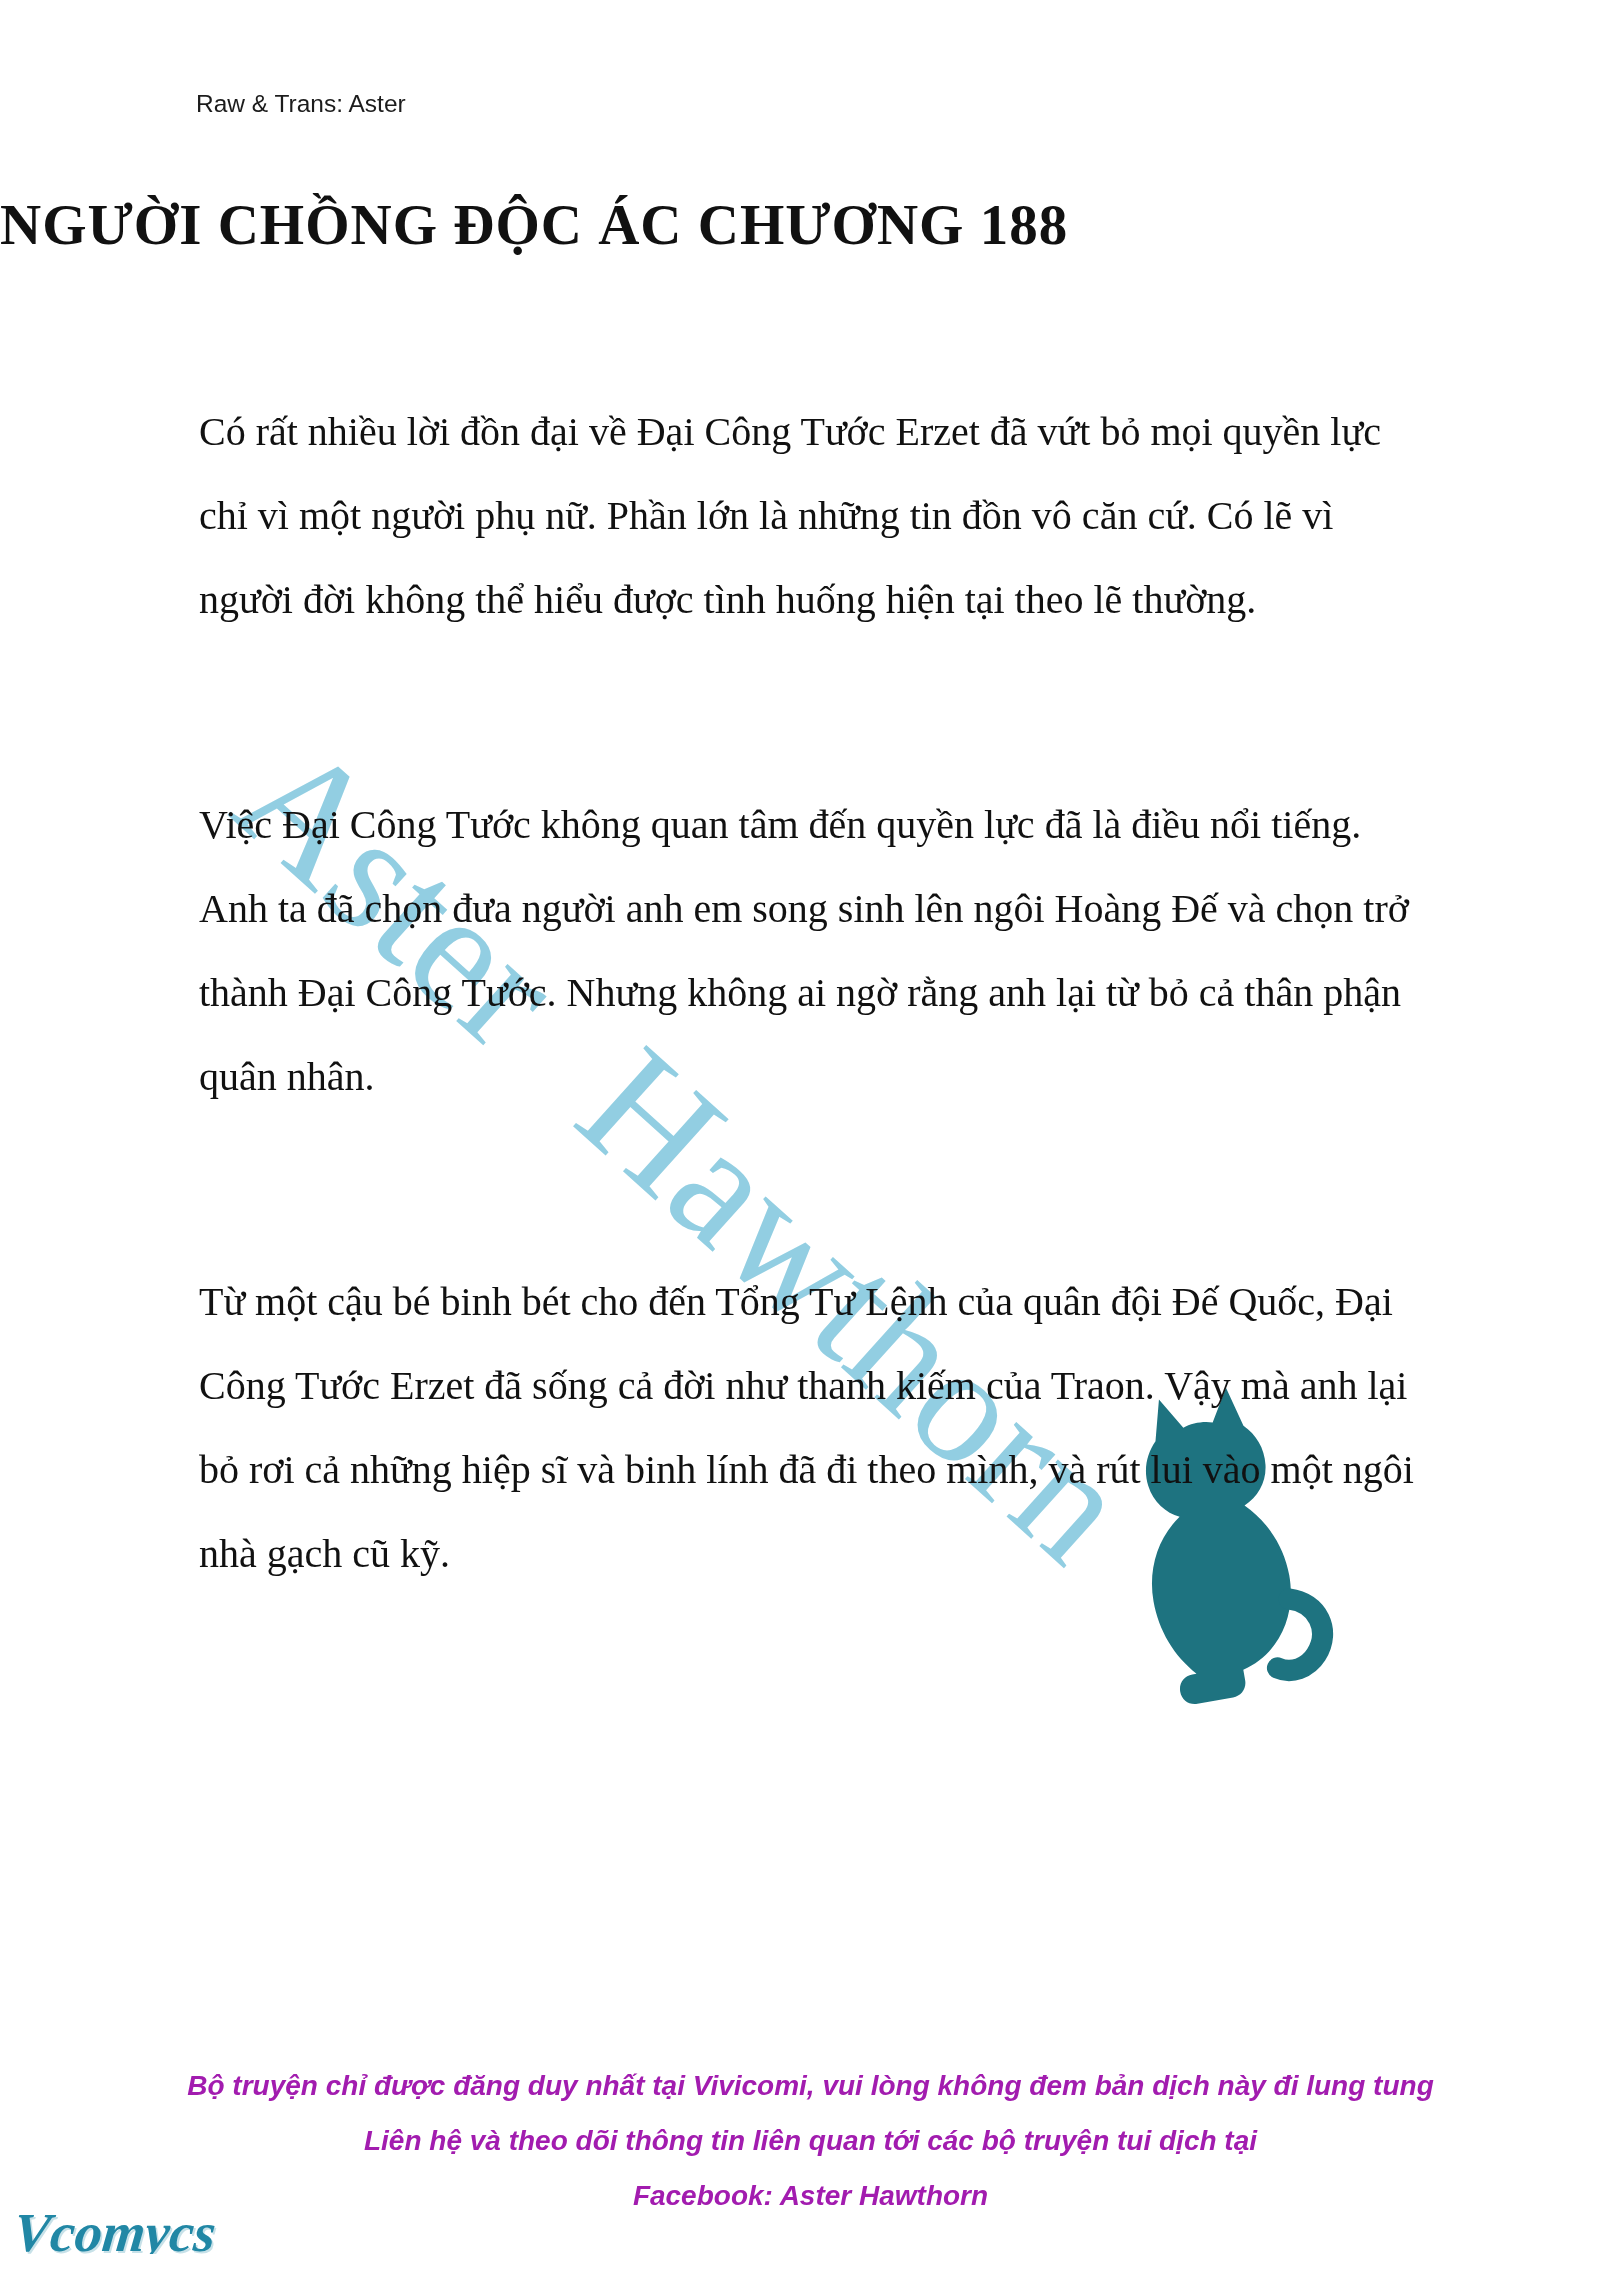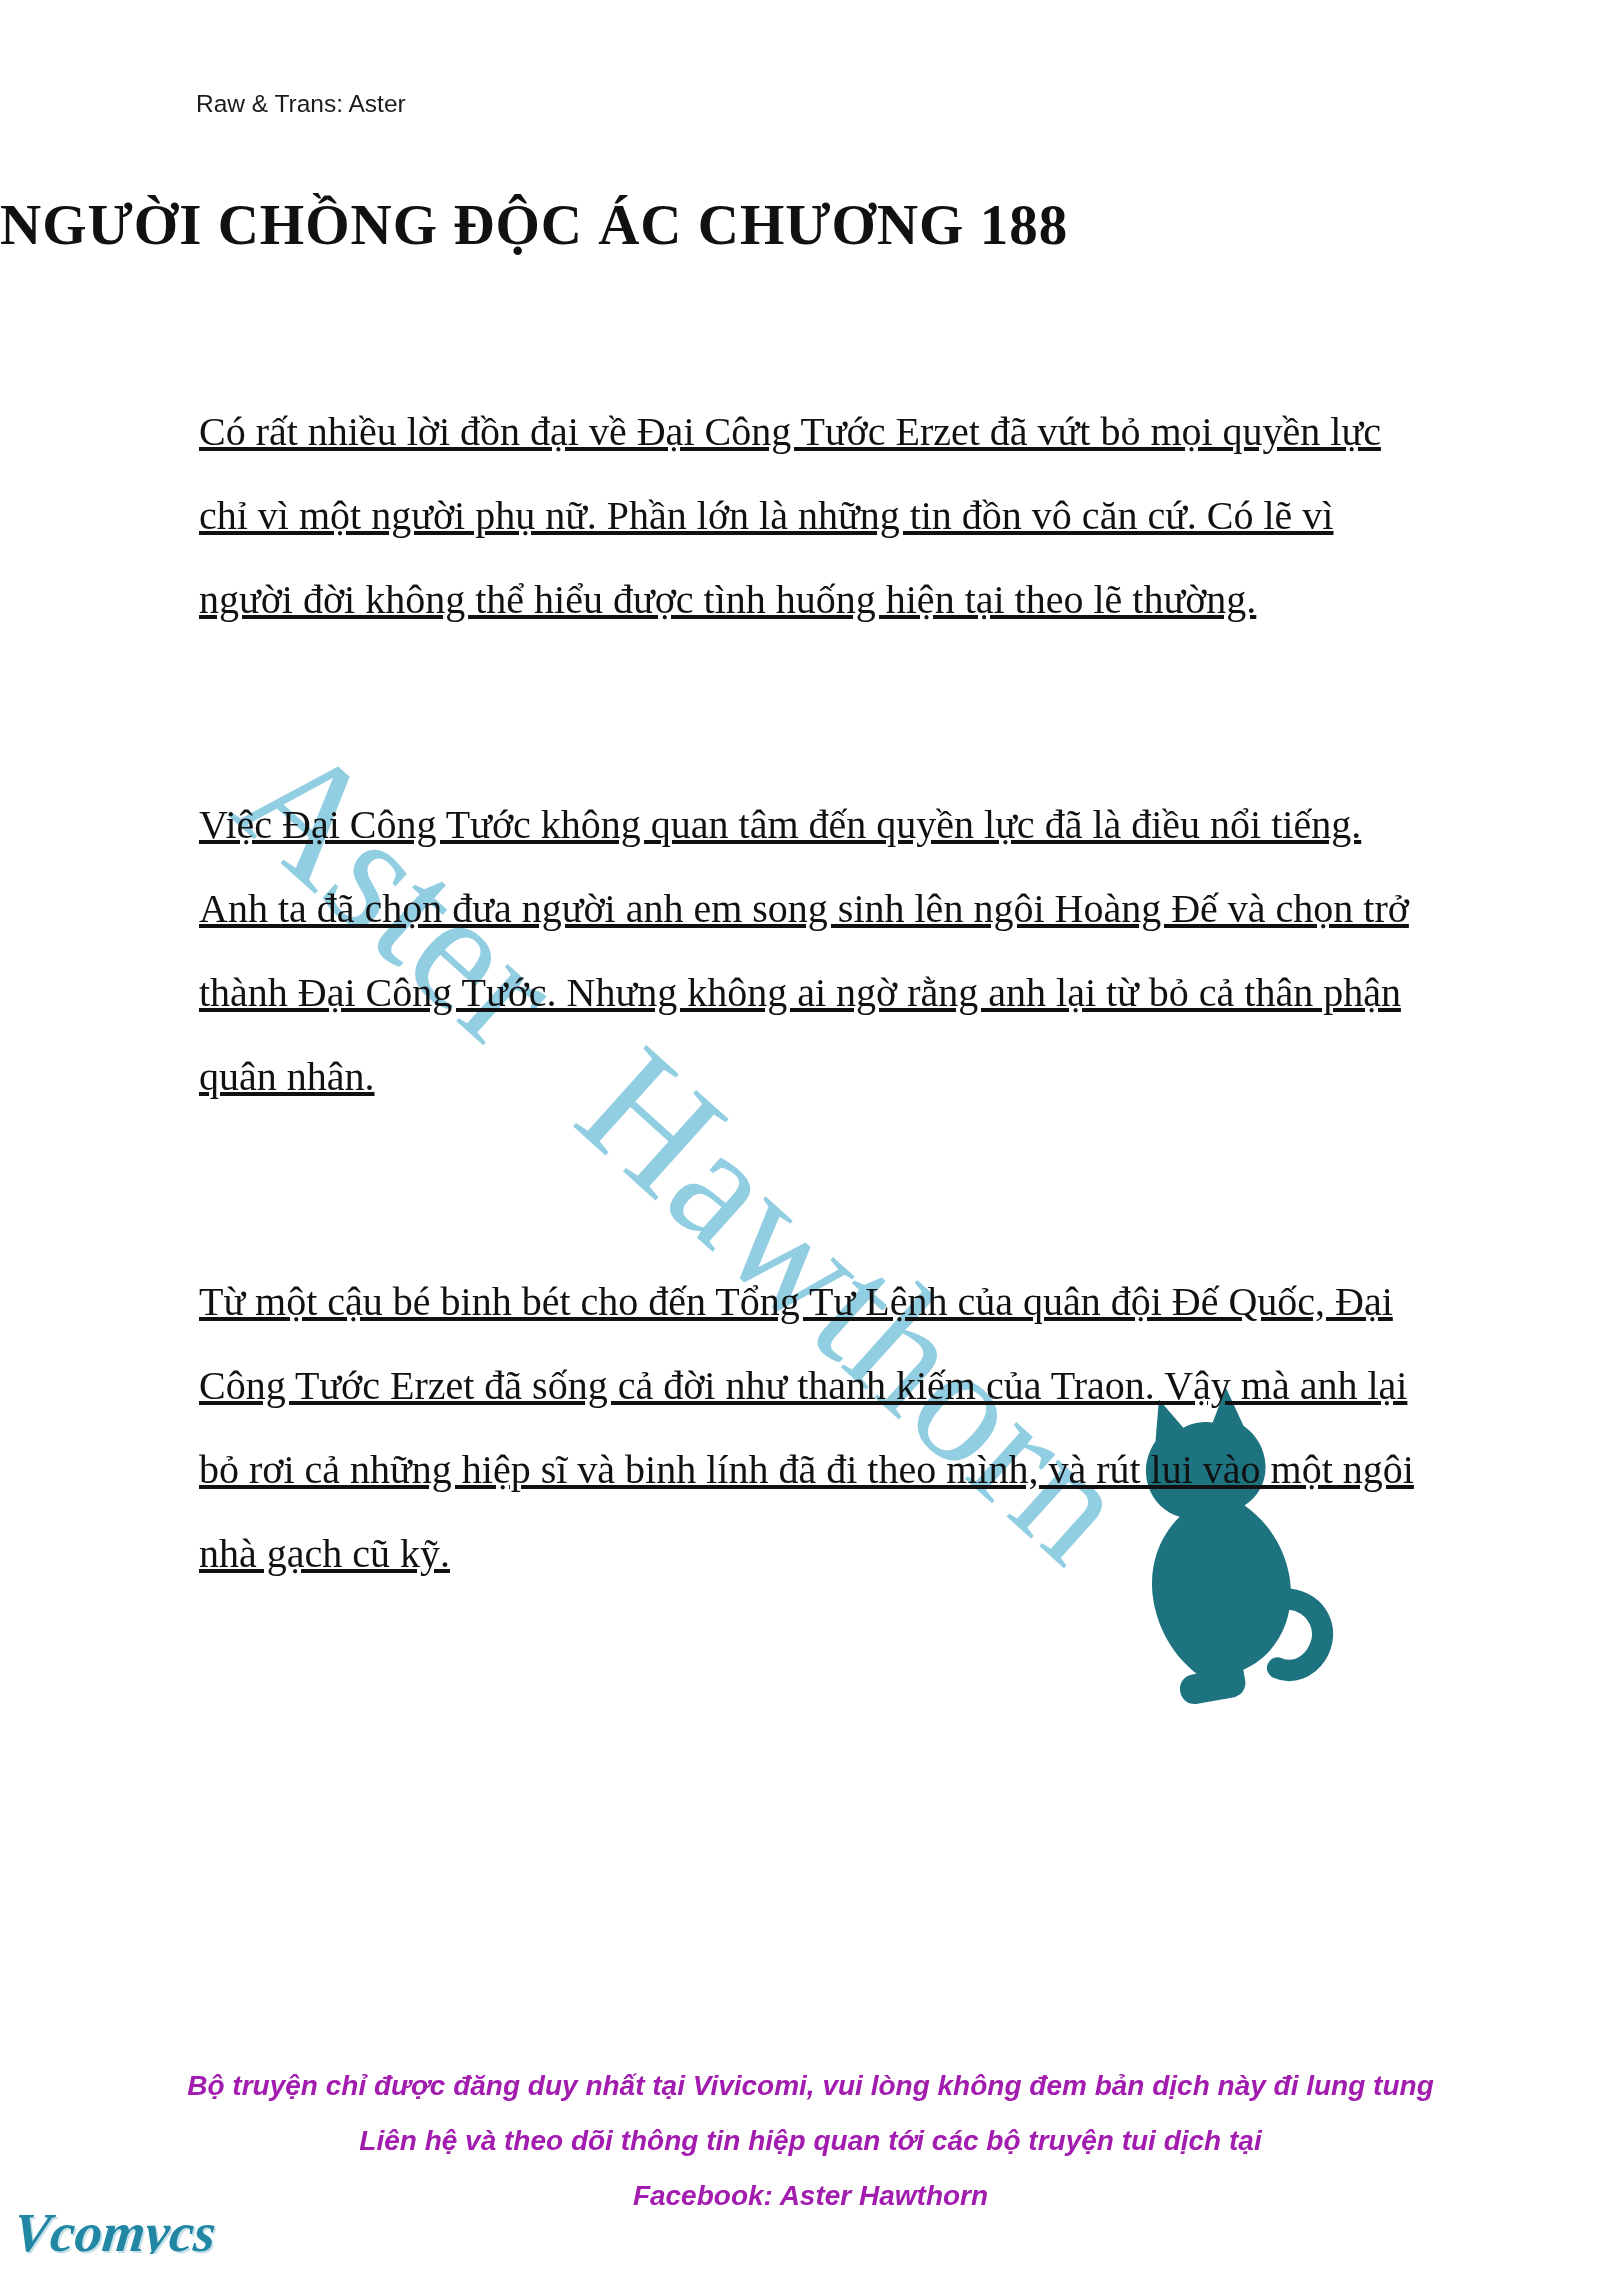--- a/index.html
+++ b/index.html
@@ -34,21 +34,20 @@
   }
   .content {
     position: absolute;
     left: 199px;
     top: 390px;
     width: 1230px;
     font-size: 40px;
     line-height: 84px;
     text-align: left;
     z-index: 3;
-    text-decoration: underline;
   }
   .content p + p { margin-top: 141px; }
   .watermark {
     position: absolute;
     left: 328px;
     top: 701px;
     font-family: "Liberation Serif", serif;
     font-size: 167px;
     color: #7fc6dd;
     opacity: 0.85;
@@ -113,20 +112,20 @@
   </svg>
 
   <div class="content">
     <p>Có rất nhiều lời đồn đại về Đại Công Tước Erzet đã vứt bỏ mọi quyền lực chỉ vì một người phụ nữ. Phần lớn là những tin đồn vô căn cứ. Có lẽ vì người đời không thể hiểu được tình huống hiện tại theo lẽ thường.</p>
     <p>Việc Đại Công Tước không quan tâm đến quyền lực đã là điều nổi tiếng. Anh ta đã chọn đưa người anh em song sinh lên ngôi Hoàng Đế và chọn trở thành Đại Công Tước. Nhưng không ai ngờ rằng anh lại từ bỏ cả thân phận quân nhân.</p>
     <p>Từ một cậu bé binh bét cho đến Tổng Tư Lệnh của quân đội Đế Quốc, Đại Công Tước Erzet đã sống cả đời như thanh kiếm của Traon. Vậy mà anh lại bỏ rơi cả những hiệp sĩ và binh lính đã đi theo mình, và rút lui vào một ngôi nhà gạch cũ kỹ.</p>
   </div>
 
   <div class="footer">
     <div>Bộ truyện chỉ được đăng duy nhất tại Vivicomi, vui lòng không đem bản dịch này đi lung tung</div>
-    <div>Liên hệ và theo dõi thông tin hiệp quan tới các bộ truyện tui dịch tại</div>
+    <div>Liên hệ và theo dõi thông tin liên quan tới các bộ truyện tui dịch tại</div>
     <div>Facebook: Aster Hawthorn</div>
   </div>
 
   <div class="logo">Vcomycs</div>
 
 </div>
 
 
 </body></html>

